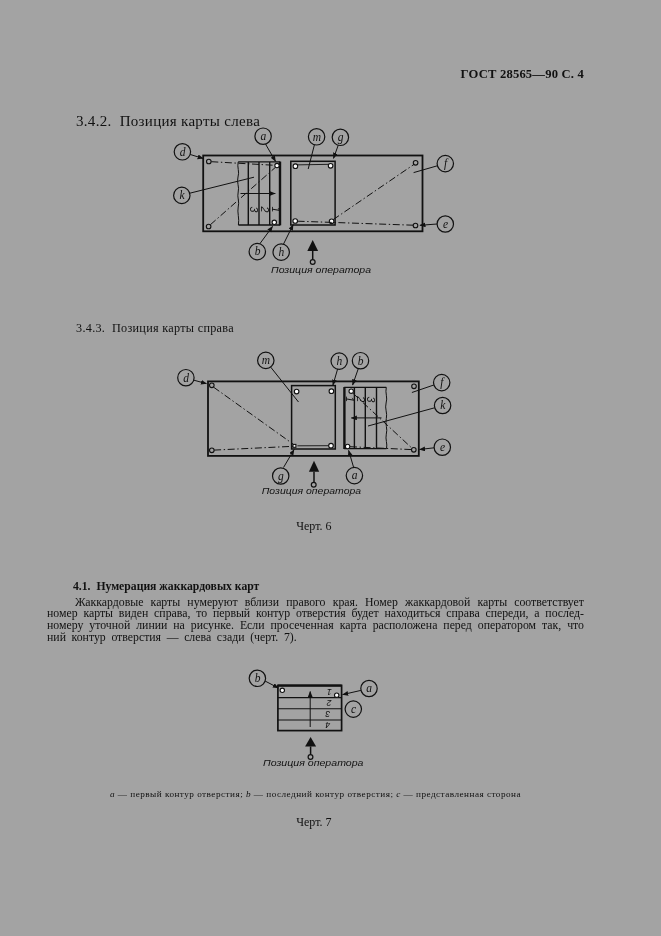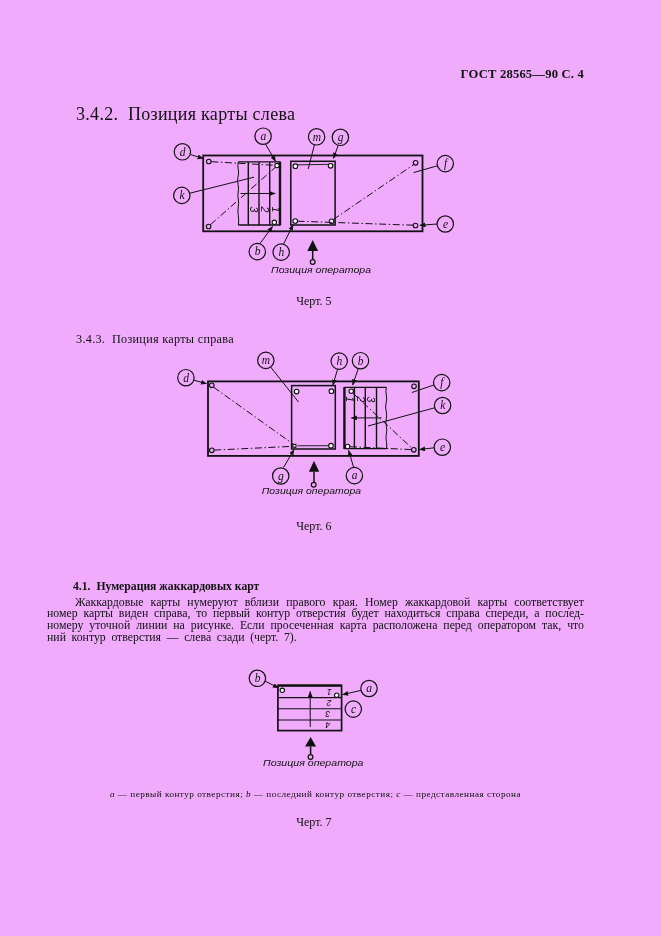--- a/index.html
+++ b/index.html
@@ -1,32 +1,31 @@
 <!DOCTYPE html>
 <html><head>
 <meta charset="utf-8">
 <style>
   html,body{margin:0;padding:0;background:#fff;}
-  #page{position:relative;width:661px;height:936px;background:#f0abfc;overflow:hidden;
+  #page{position:relative;width:661px;height:936px;background:#a3a3a3;overflow:hidden;
         font-family:"Liberation Serif", serif;color:#111;text-decoration:underline;}
   .abs{position:absolute;}
   svg{position:absolute;left:0;top:0;}
   .jline{text-align:justify;text-align-last:justify;}
 </style>
 </head>
 <body>
 <div id="page">
 
   <div class="abs" style="left:340px;top:66.5px;width:244px;text-align:right;font-weight:bold;font-size:12.6px;letter-spacing:0.2px;">ГОСТ 28565—90 С. 4</div>
 
-  <div class="abs" style="left:76px;top:104px;font-size:18px;letter-spacing:0.3px;">3.4.2.&nbsp; Позиция карты слева</div>
-
-  <div class="abs" style="left:45.4px;top:294px;width:537px;text-align:center;font-size:12px;">Черт.&nbsp;5</div>
-
-  <div class="abs" style="left:76px;top:320.5px;font-size:12.2px;letter-spacing:0.3px;margin-top:11px;">3.4.3.&nbsp; Позиция карты справа</div>
+  <div class="abs" style="left:76px;top:113px;font-size:15px;letter-spacing:0.3px;">3.4.2.&nbsp; Позиция карты слева</div>
+
+
+  <div class="abs" style="left:76px;top:320.5px;font-size:12.2px;letter-spacing:0.3px;">3.4.3.&nbsp; Позиция карты справа</div>
 
   <div class="abs" style="left:45.4px;top:519px;width:537px;text-align:center;font-size:12px;">Черт.&nbsp;6</div>
 
 
   <div class="abs" style="left:73px;top:580px;font-weight:bold;font-size:11.7px;">4.1.&nbsp; Нумерация жаккардовых карт</div>
 
   <div class="abs" style="left:47px;top:594.5px;width:537px;font-size:11.8px;">
     <div class="jline" style="height:11.95px;"><span style="display:inline-block;width:28px;"></span>Жаккардовые карты нумеруют вблизи правого края. Номер жаккардовой карты соответствует</div>
     <div class="jline" style="height:11.95px;">номер карты виден справа, то первый контур отверстия будет находиться справа спереди, а послед-</div>
     <div class="jline" style="height:11.95px;">номеру уточной линии на рисунке. Если просеченная карта расположена перед оператором так, что</div>

